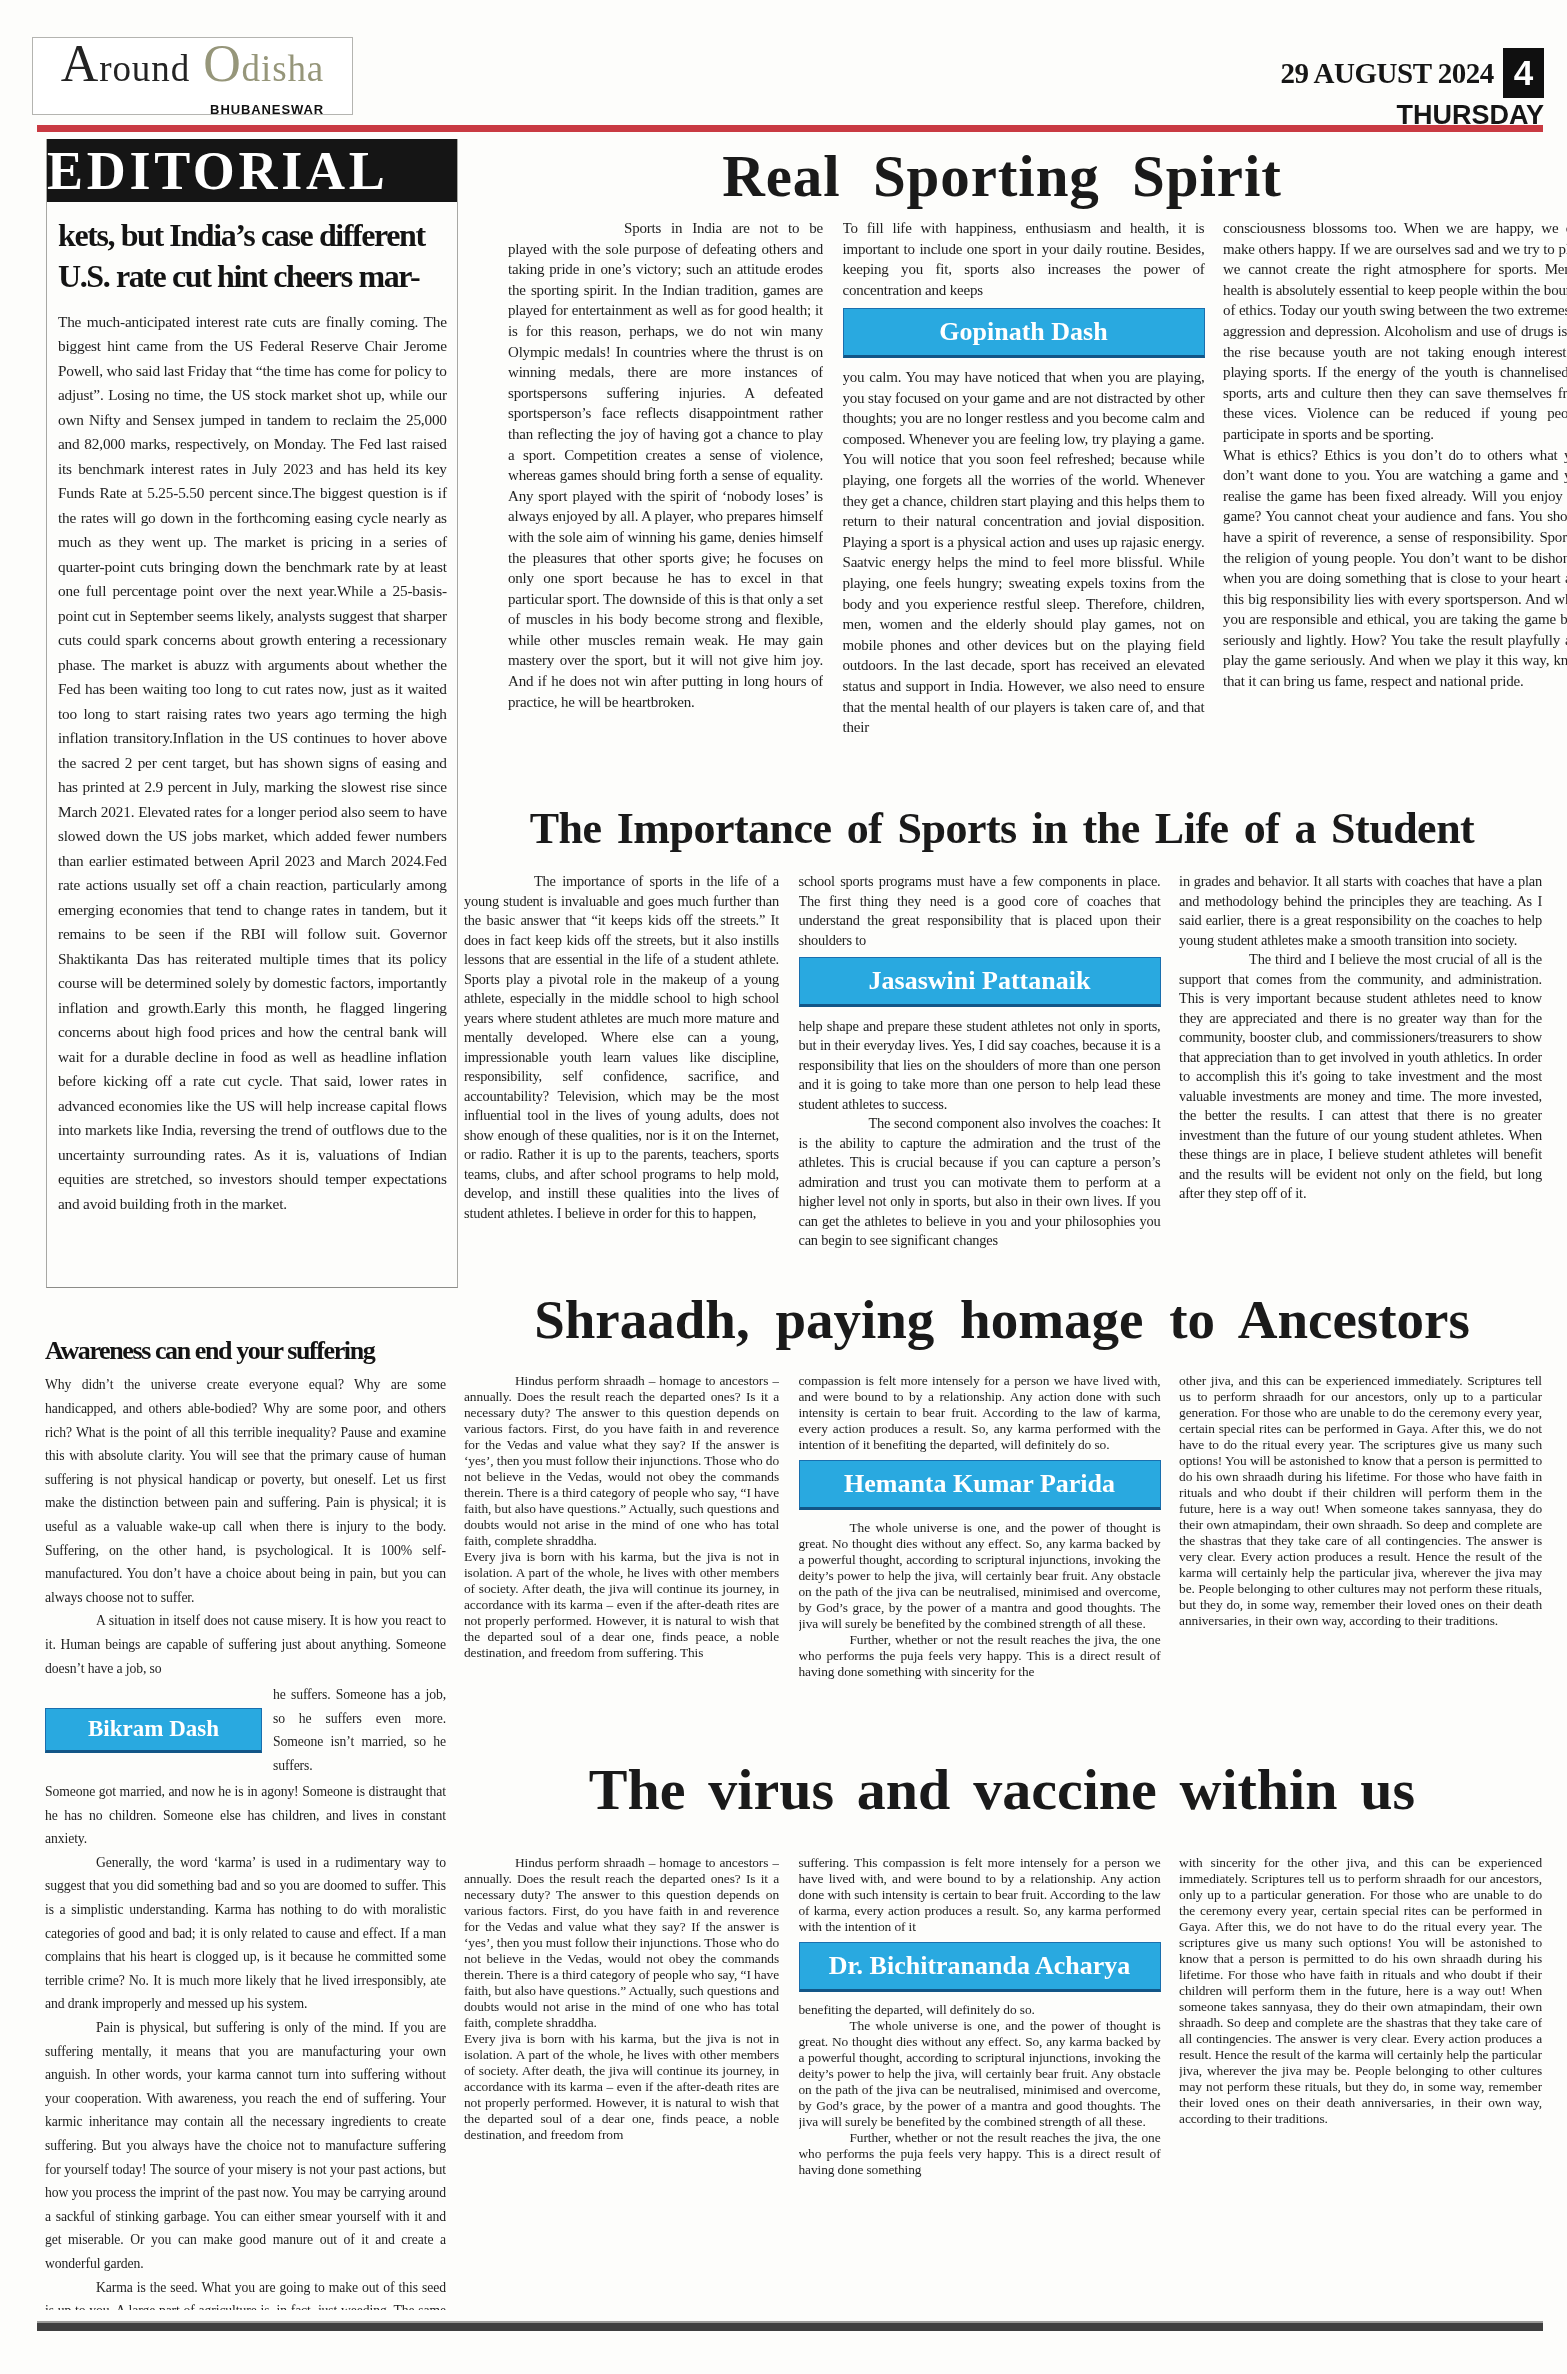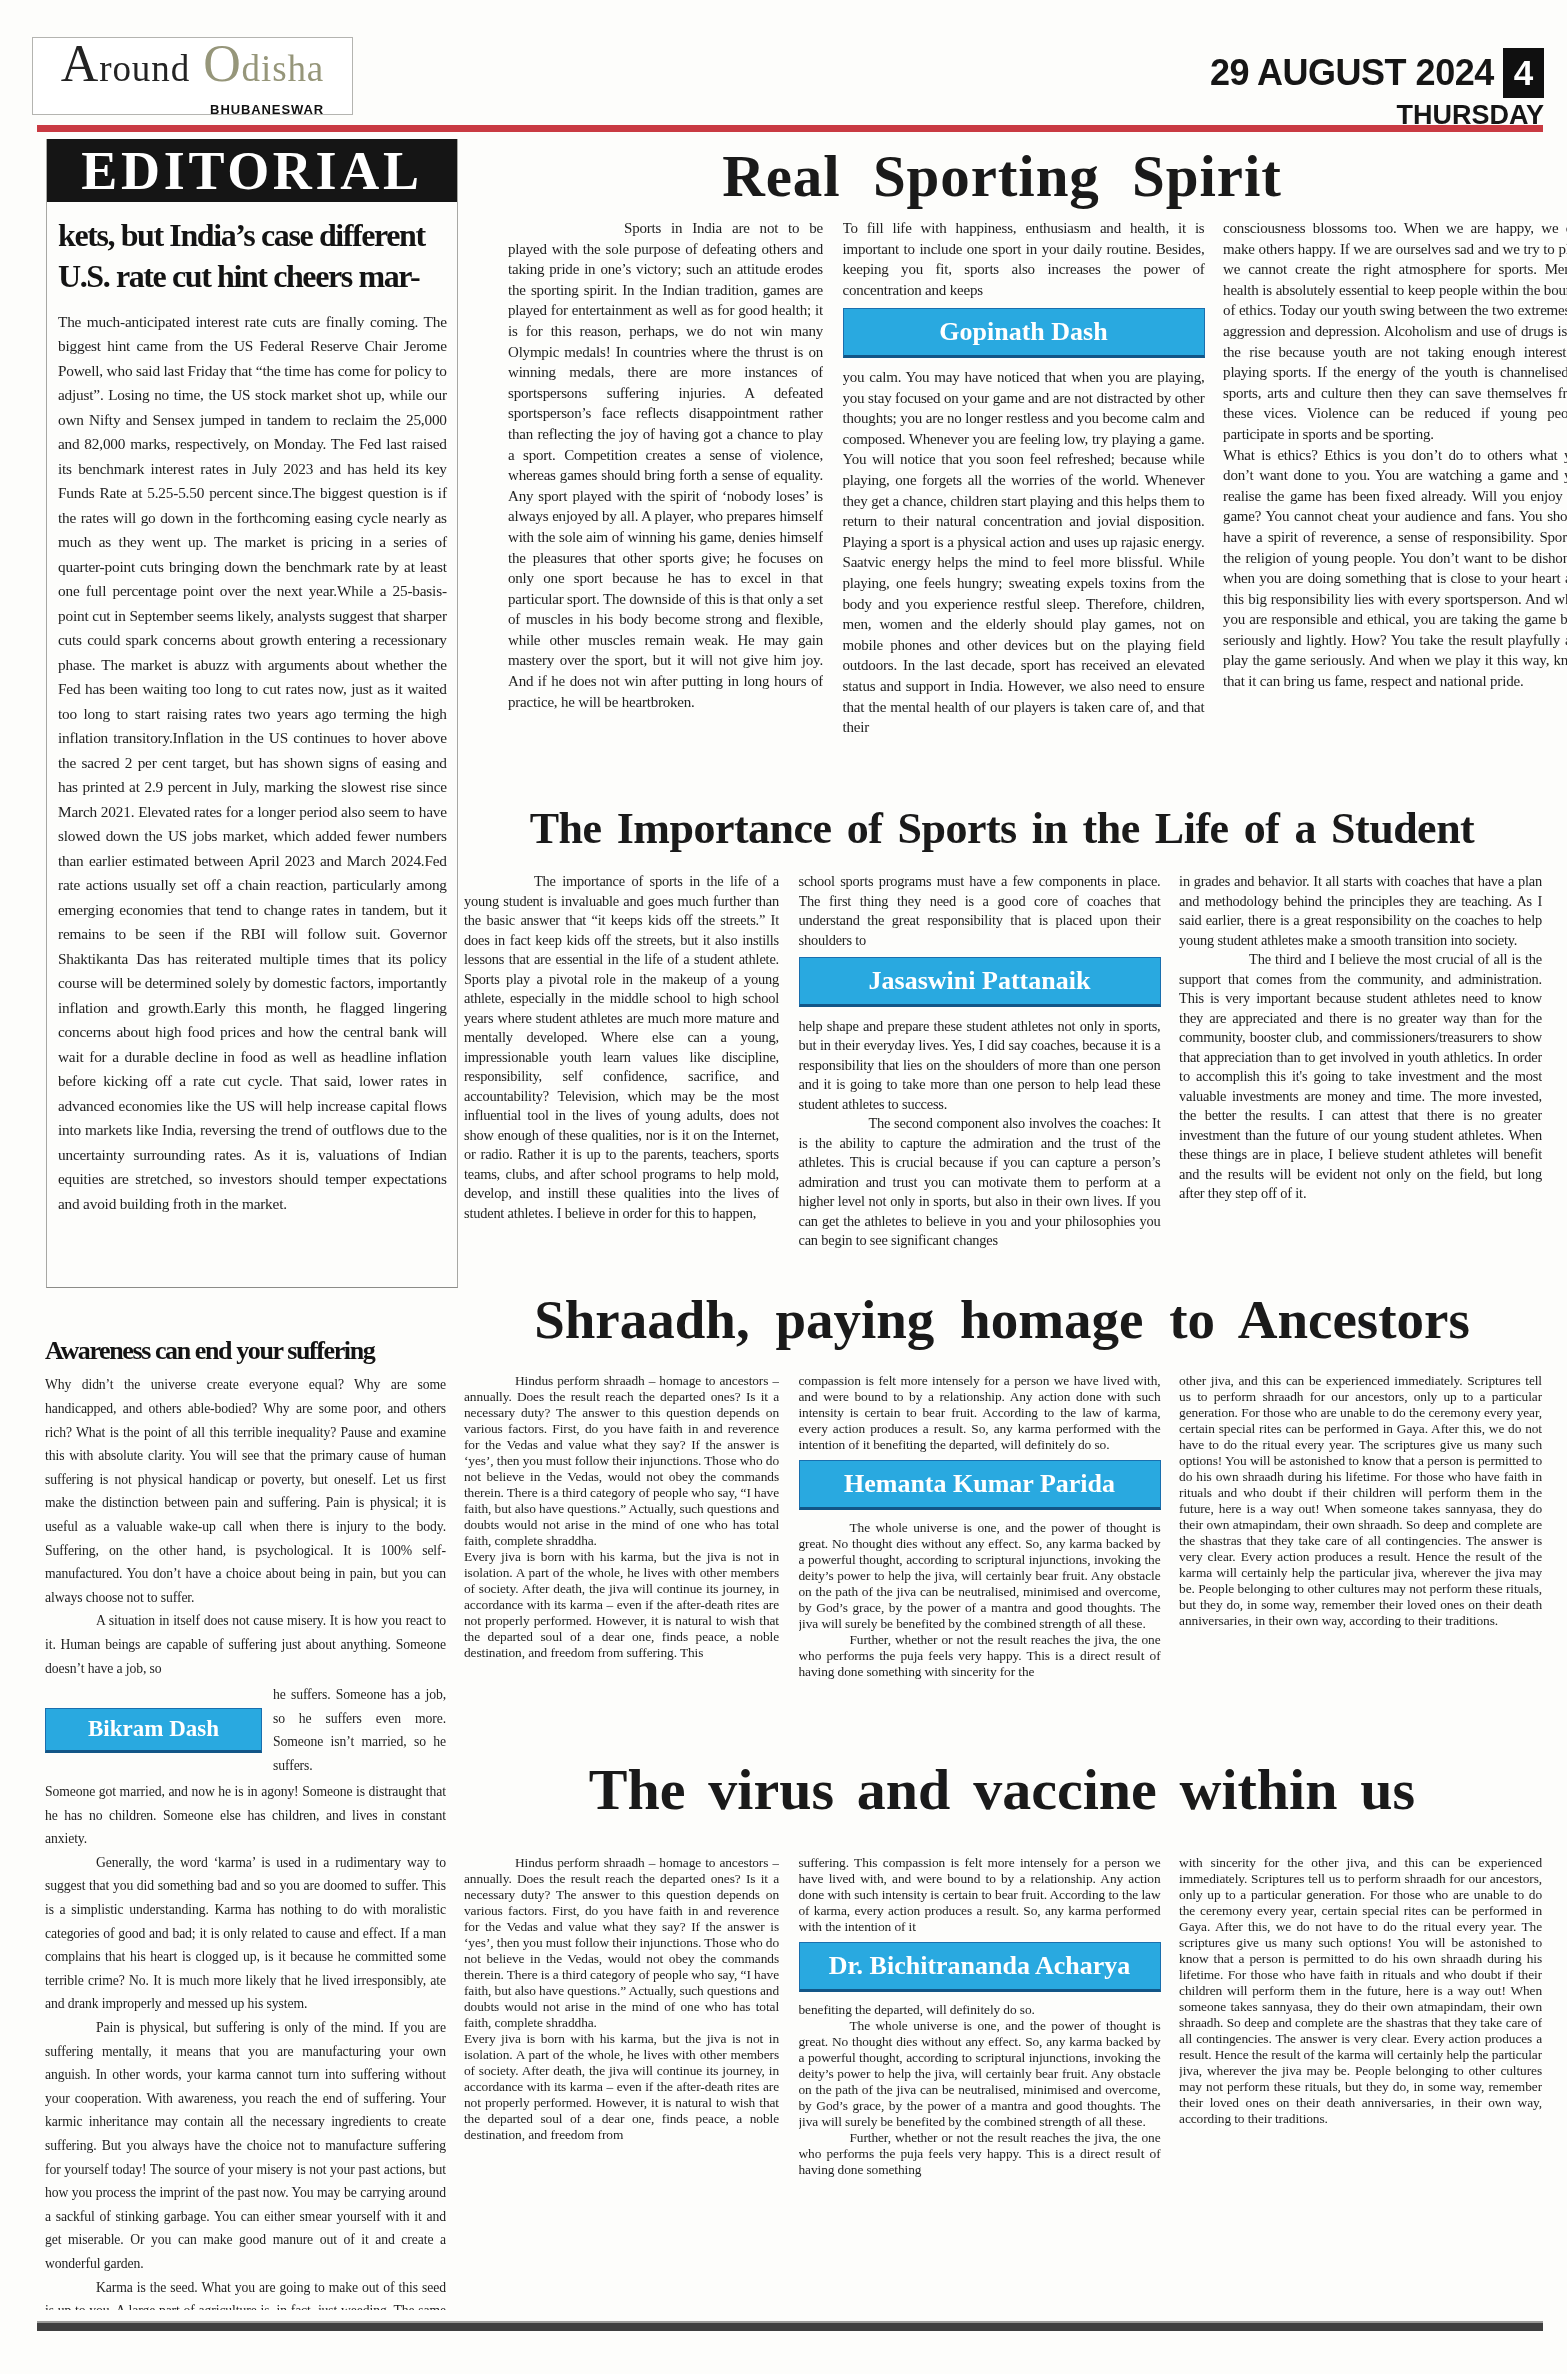--- a/index.html
+++ b/index.html
@@ -10,33 +10,33 @@
         border:0.9px solid #b4b4b0;background:#fff;}
   .masthead-line{text-align:center;margin-top:1.9px;line-height:48px;white-space:nowrap;}
   .mast-word{display:inline-block;font-size:37px;letter-spacing:0.9px;}
   .mast-word::first-letter{font-size:52px;}
   .mast-word.w1{color:#232323;}
   .mast-word.w2{color:#96967a;margin-left:9.3px;}
   .mast-city{text-align:right;padding-right:28px;font-family:"Liberation Sans",sans-serif;
         font-weight:bold;font-size:13px;letter-spacing:0.9px;color:#111;margin-top:1.9px;}
   .header-right{position:absolute;top:48px;right:24px;text-align:right;}
   .date-row{display:flex;align-items:center;justify-content:flex-end;gap:9.3px;}
-  .date-text{font-family:Liberation Sans, sans-serif;font-weight:bold;font-size:36px;
+  .date-text{font-family:Liberation Serif, serif;font-weight:bold;font-size:29px;
         letter-spacing:-0.5px;color:#161616;}
   .page-num-box{width:41px;height:50px;background:#101010;color:#fff;
         font-family:"Liberation Sans",sans-serif;font-weight:bold;font-size:35px;
         display:flex;align-items:center;justify-content:center;}
   .day-text{font-family:"Liberation Sans",sans-serif;font-weight:bold;font-size:27px;
         color:#161616;margin-top:1.9px;}
   .red-rule{position:absolute;left:37px;top:125px;width:1506px;height:6.5px;background:#c93a42;}
   
   .editorial-box{position:absolute;left:46px;top:139px;width:410px;height:1148px;
         border-left:0.9px solid #a8a8a4;border-right:0.9px solid #a8a8a4;border-bottom:0.9px solid #8c8c88;
         overflow:hidden;background:#fdfdfb;}
-  .editorial-bar{height:63px;background:#151515;display:flex;align-items:center;justify-content:center;}
+  .editorial-bar{height:63px;background:#151515;display:flex;align-items:center;}
   .editorial-bar span{color:#fff;font-weight:bold;font-size:54px;letter-spacing:3.7px;line-height:1;}
   .editorial-headline{padding:13px 9.3px 3.7px 11px;font-weight:bold;font-size:32px;
         line-height:41px;letter-spacing:-1.4px;color:#141414;}
   .editorial-body{padding:9.3px 10.2px 0 11px;font-size:15.3px;line-height:24.5px;
         text-align:justify;letter-spacing:-0.2px;color:#222;}
   
   .awareness{position:absolute;left:45px;top:1336px;width:401px;overflow:hidden;height:974px;}
   .aw-headline{font-weight:bold;font-size:26px;letter-spacing:-1.4px;color:#141414;
         margin:0 0 7.4px 0;white-space:nowrap;}
   .aw-body p{margin:0;font-size:13.7px;line-height:23.6px;text-align:justify;

